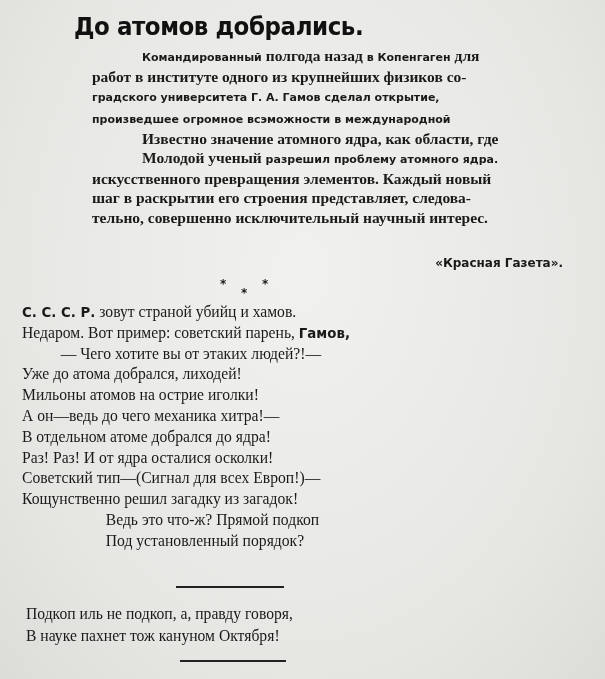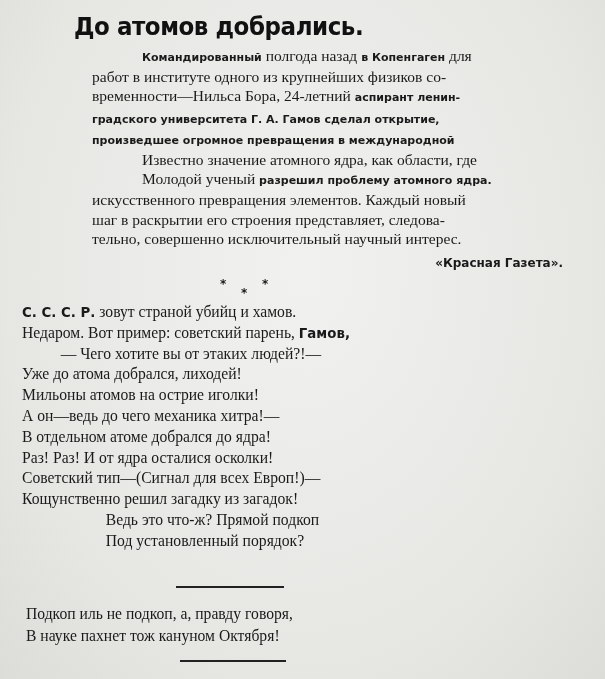--- a/index.html
+++ b/index.html
@@ -16,21 +16,21 @@
       font-family: "DejaVu Sans", sans-serif; font-weight: bold;
       font-size: 25px; letter-spacing: -0.5px; color: #111;
       transform: scaleX(0.92); transform-origin: left top;
     }
     .lead {
       position: absolute; left: 92px; top: 46px; width: 494px;
       font-size: 15.5px; line-height: 19.2px; text-align: justify;
     }
     .lead .line { display: block; white-space: nowrap; }
     .sans { font-family: "DejaVu Sans", sans-serif; font-weight: bold; font-size: 11px; }
-    .serif { font-family: "Liberation Serif", serif; }
+    .serif { font-family: "Liberation Serif", serif; font-weight: bold; }
     .ind { padding-left: 50px; }
     .source {
       position: absolute; right: 42px; top: 256px;
       font-family: "DejaVu Sans", sans-serif; font-weight: bold; font-size: 12px;
     }
     .stars {
       position: absolute; left: 218px; top: 277px; width: 60px; height: 26px;
       font-family: "DejaVu Sans", sans-serif; font-weight: bold; font-size: 12px;
     }
     .stars span { position: absolute; }
@@ -54,23 +54,22 @@
 </head>
 <body>
 
 <div class="page">
   <div class="headline">До атомов добрались.</div>
 
   <div class="lead">
     <div id="lead1">
         <span class="line ind"><span class="sans">Командированный</span><span class="serif"> полгода назад </span><span class="sans">в Копенгаген</span><span class="serif"> для</span></span>
         <span class="line"><span class="serif">работ в институте одного из крупнейших физиков со-</span></span>
-        <span class="line"><span class="serif">временности—Нильса Бора, 24-летний </span><span class="sans">аспирант ленин-</span></span>
         <span class="line"><span class="sans">градского университета Г. А. Гамов сделал открытие,</span></span>
-        <span class="line"><span class="sans">произведшее огромное превращения в международной</span></span>
+        <span class="line"><span class="sans">произведшее огромное всэможности в международной</span></span>
       </div>
     <div id="lead2">
         <span class="line ind"><span class="serif">Известно значение атомного ядра, как области, где</span></span>
         <span class="line ind"><span class="serif">Молодой ученый </span><span class="sans">разрешил проблему атомного ядра.</span></span>
         <span class="line"><span class="serif">искусственного превращения элементов. Каждый новый</span></span>
         <span class="line"><span class="serif">шаг в раскрытии его строения представляет, следова-</span></span>
         <span class="line"><span class="serif">тельно, совершенно исключительный научный интерес.</span></span>
       </div>
   </div>
 

